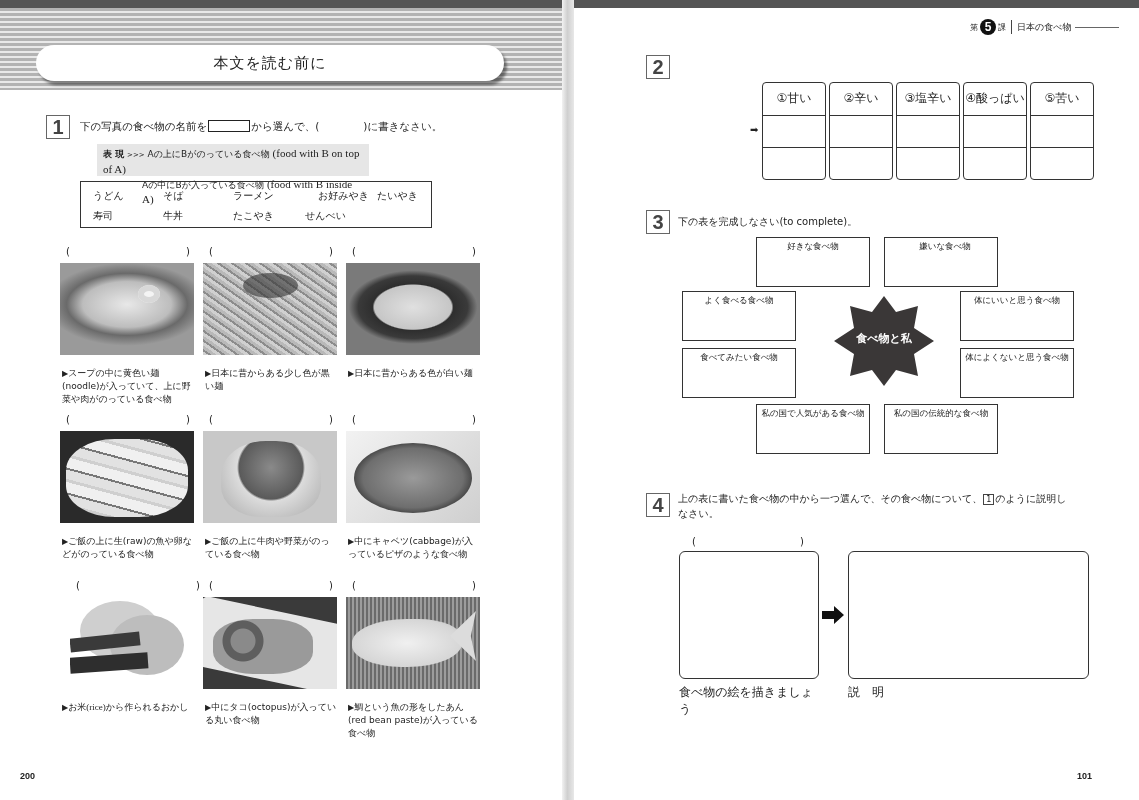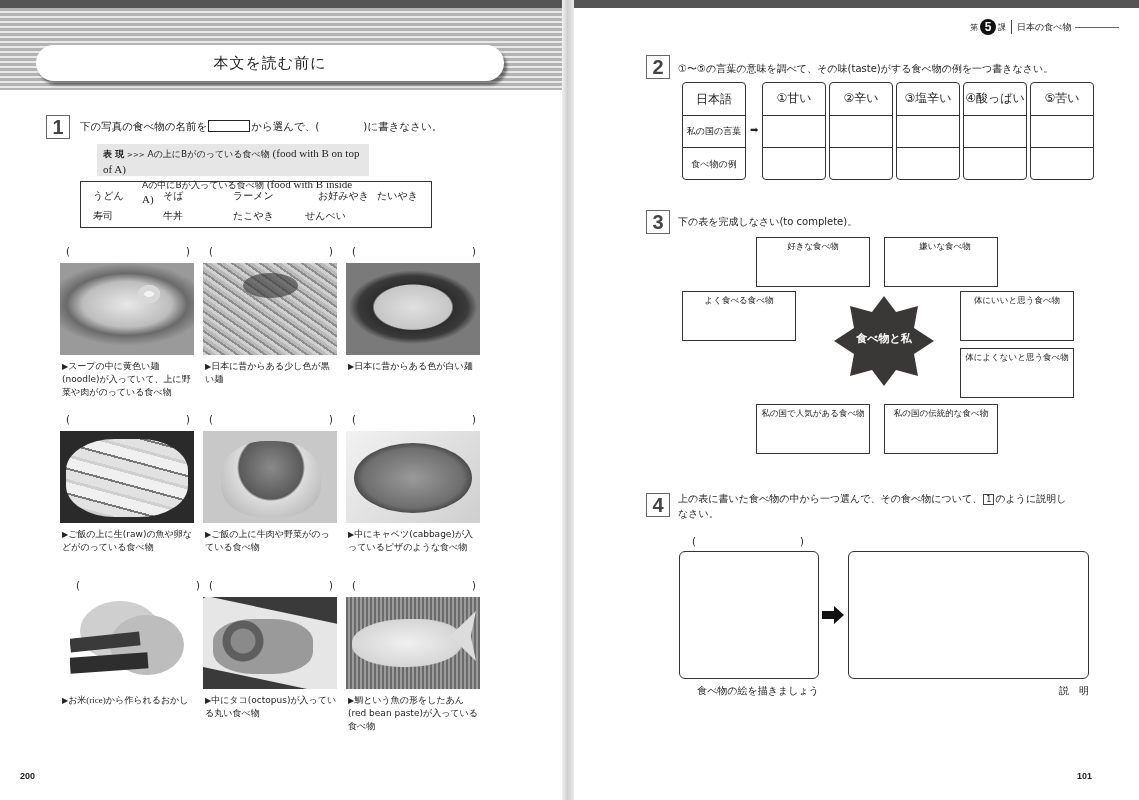--- a/index.html
+++ b/index.html
@@ -34,21 +34,21 @@
   .expr-box .l2 { padding-left: 39px; }
   .expr-label { font-weight: bold; }
 
   .word-box { position: absolute; top: 181px; left: 80px; width: 352px; height: 47px;
     border: 1.5px solid #333; }
   .word { position: absolute; font-size: 10px; }
 
   .food-cell { position: absolute; width: 134px; }
   .paren { display: flex; justify-content: space-between; font-size: 10px; padding: 0 4px 0 6px; height: 14px; }
   .photo { width: 134px; height: 92px; margin-top: 3px; position: relative; overflow: hidden; }
-  .caption { font-size: 9px; line-height: 13px; margin-top: 5px; padding-left: 2px; }
+  .caption { font-size: 9px; line-height: 13px; margin-top: 12px; padding-left: 2px; }
   .caption .tri { font-size: 8px; }
 
   .page-num { position: absolute; top: 771px; font-family: "Liberation Sans", sans-serif; font-weight: bold; font-size: 9px; }
 
   
   .chapter { position: absolute; top: 19px; left: 396px; display: flex; align-items: center; font-size: 8px; gap: 2px; }
   .chapter .circle { width: 16px; height: 16px; border-radius: 50%; background: #111; color: #fff;
     display: flex; align-items: center; justify-content: center; font-weight: bold; font-size: 12px; font-family: "Liberation Sans", sans-serif; }
   .chapter .sep { width: 1px; height: 14px; background: #444; margin: 0 3px; }
   .chapter .title { font-size: 9px; }
@@ -63,21 +63,21 @@
   .taste-col div { height: 32.5px; border-bottom: 1px solid #333; display: flex; align-items: center; justify-content: center; font-size: 12px; }
   .taste-col div:last-child { border-bottom: none; }
 
   .mm-box { position: absolute; width: 114px; height: 50px; border: 1.5px solid #333; font-size: 8.5px; text-align: center; padding-top: 3px; }
   .star { position: absolute; top: 296px; left: 260px; width: 100px; height: 90px; }
   .star-label { position: absolute; top: 331px; left: 260px; width: 100px; text-align: center; color: #fff; font-size: 11px; font-weight: bold; }
 
   .draw-box { position: absolute; top: 551px; left: 105px; width: 140px; height: 128px; border: 1.5px solid #333; border-radius: 6px; }
   .desc-box { position: absolute; top: 551px; left: 274px; width: 241px; height: 128px; border: 1.5px solid #333; border-radius: 6px; }
   .big-arrow { position: absolute; top: 606px; left: 248px; width: 22px; height: 18px; }
-  .box-caption { position: absolute; top: 684px; font-size: 10px; text-align: right; }
+  .box-caption { position: absolute; top: 684px; font-size: 12px; text-align: left; }
 </style>
 </head>
 <body>
 
 <div class="page page-left">
   <div class="top-bar"></div>
   <div class="stripe-band"></div>
   <div class="title-pill">
     <span>本文を読む前に</span>
   </div>
@@ -225,27 +225,21 @@
       </span>
     <span>課</span>
     <span class="sep"></span>
     <span class="title">日本の食べ物</span>
     <span class="line"></span>
   </div>
 
   <div class="qnum" style="top:55px; left:72px;">
     <span>2</span>
   </div>
-  <div class="qtext" style="top:62px; left:104px; font-size:10px;">①〜⑤の言葉の意味を調べて、その味(taste)がする食べ物の例を一つ書きなさい。</div>
-
-  <div class="taste-label-col">
-    <div class="hdr">日本語</div>
-    <div>私の国の言葉</div>
-    <div>食べ物の例</div>
-  </div>
+
   <div class="taste-arrow">➡</div>
 
   <div class="taste-col" style="left:188px;">
     <div>①甘い</div>
     <div></div>
     <div></div>
   </div>
   <div class="taste-col" style="left:255px;">
     <div>②辛い</div>
     <div></div>
@@ -269,20 +263,21 @@
 
   <div class="qnum" style="top:210px; left:72px;">
     <span>3</span>
   </div>
   <div class="qtext" style="top:215px; left:104px; font-size:10px;">下の表を完成しなさい(to complete)。</div>
 
   <div class="mm-box" style="top:237px; left:182px;"><span>好きな食べ物</span></div>
   <div class="mm-box" style="top:237px; left:310px;padding-left:8px;"><span>嫌いな食べ物</span></div>
   <div class="mm-box" style="top:291px; left:108px;"><span>よく食べる食べ物</span></div>
   <div class="mm-box" style="top:291px; left:386px;"><span>体にいいと思う食べ物</span></div>
+  <div class="mm-box" style="top:348px; left:108px;"><span>食べてみたい食べ物</span></div>
   <div class="mm-box" style="top:348px; left:386px;"><span>体によくないと思う食べ物</span></div>
   <div class="mm-box" style="top:404px; left:182px;"><span>私の国で人気がある食べ物</span></div>
   <div class="mm-box" style="top:404px; left:310px;"><span>私の国の伝統的な食べ物</span></div>
 
   <svg class="star" viewBox="0 0 100 90">
     <polygon points="50,0 62,16 84,10 80,32 100,45 80,58 84,80 62,74 50,90 38,74 16,80 20,58 0,45 20,32 16,10 38,16" fill="#3a3737"></polygon>
   </svg>
   <div class="star-label">食べ物と私</div>
 
   <div class="qnum" style="top:493px; left:72px;">

